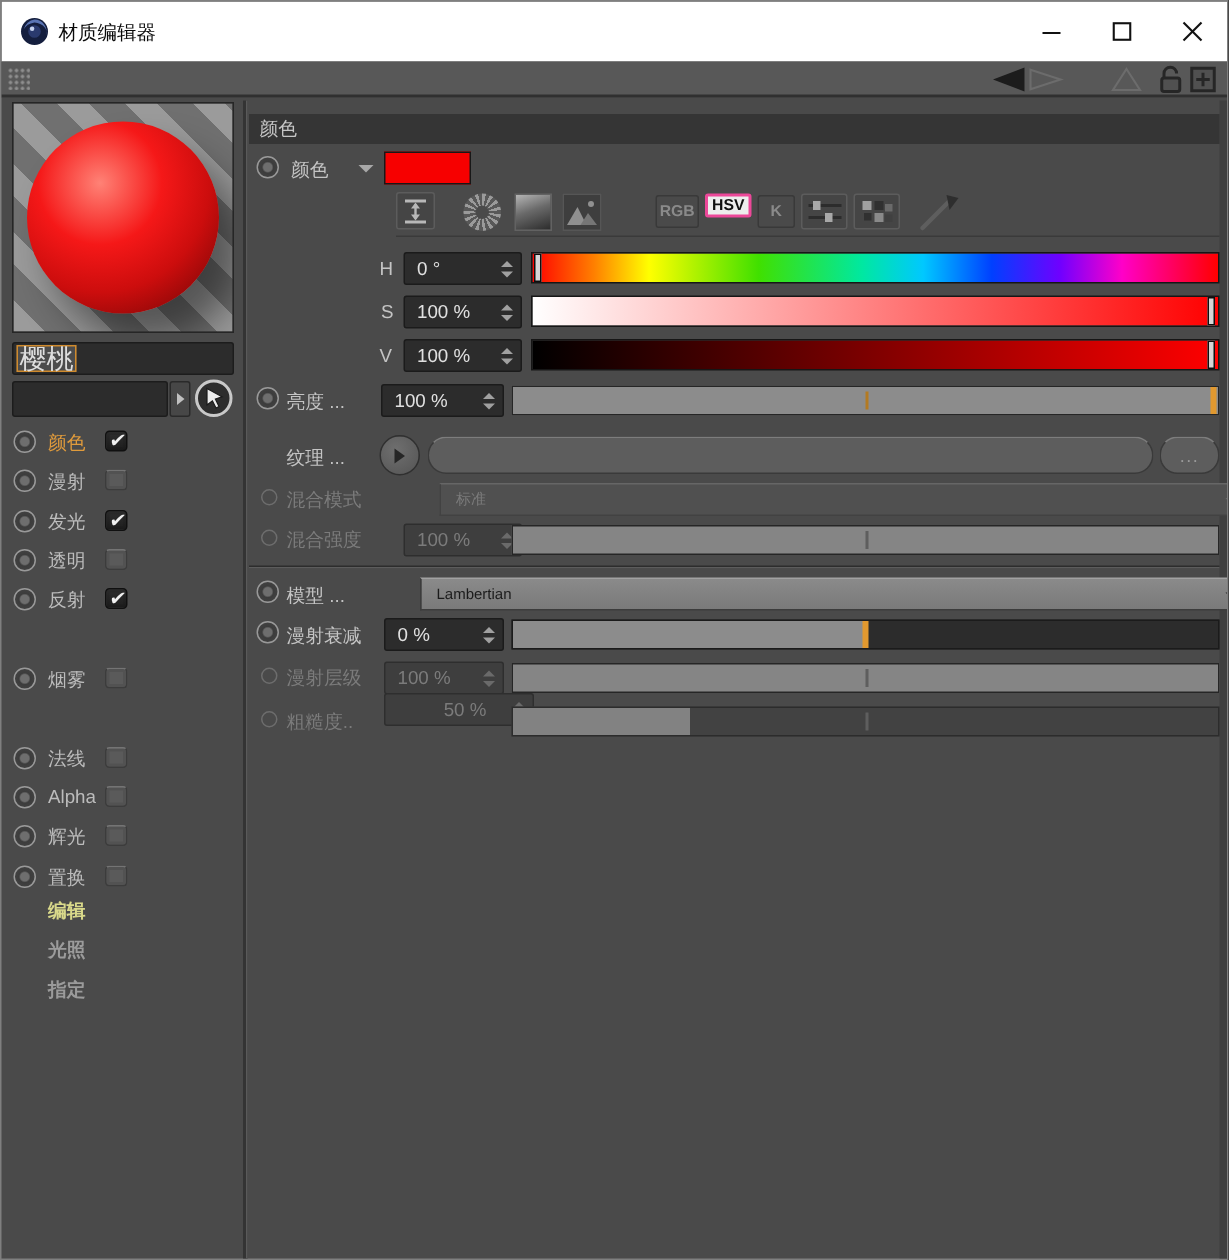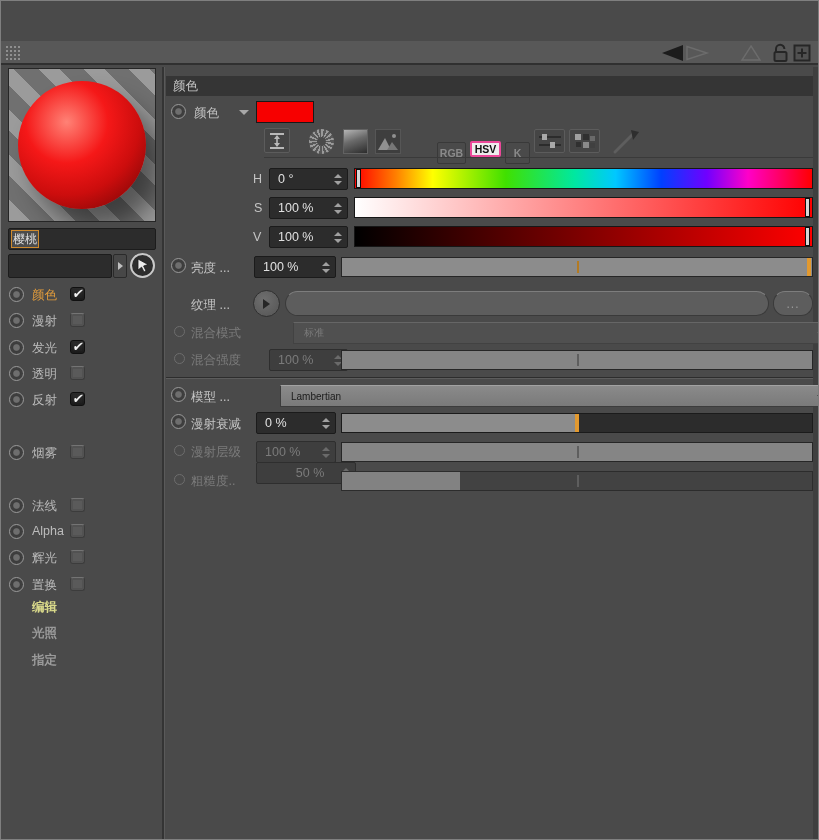--- a/index.html
+++ b/index.html
@@ -18,21 +18,21 @@
   .vdiv{position:absolute;left:161px;top:66px;width:3px;height:774px;background:#343434;border-right:1px solid #5a5a5a;}
   .edge{position:absolute;left:812px;top:66px;width:7px;height:774px;background:#3f3f3f;}
   
   .preview{position:absolute;left:7px;top:67px;width:148px;height:154px;border:1px solid #262626;
     background:repeating-linear-gradient(45deg,#9b9b9b 0 15px,#707070 15px 32px);overflow:hidden;}
   .sphere{position:absolute;left:9px;top:12px;width:128px;height:128px;border-radius:50%;
     background:radial-gradient(circle at 38% 32%,#ff8276 0%,#f51818 35%,#cc0d0d 62%,#840707 88%,#6d0606 100%);
     box-shadow:16px 20px 26px rgba(0,0,0,.45);}
   
   .namefield{position:absolute;left:7px;top:227px;width:148px;height:22px;background:#2c2c2c;border:1px solid #1c1c1c;border-radius:2px;display:flex;align-items:center;padding-left:2px;}
-  .nameSel{border:1px solid #cf8a2d;background:#4c4c4c;color:#dedede;font-size:12px;padding:0 1px;line-height:16px;}
+  .nameSel{border:1px solid #cf8a2d;background:#4c4c4c;color:#dedede;font-size:18px;padding:0 1px;line-height:16px;}
   .combofield{position:absolute;left:7px;top:253px;width:104px;height:24px;background:#2c2c2c;border:1px solid #1c1c1c;border-radius:2px;}
   .comboArrow{position:absolute;left:112px;top:253px;width:14px;height:24px;background:#474747;border:1px solid #2a2a2a;border-radius:2px;display:flex;align-items:center;justify-content:center;}
   .comboArrow i{width:0;height:0;border-top:4px solid transparent;border-bottom:4px solid transparent;border-left:5px solid #c0c0c0;}
   .pickbtn{position:absolute;left:129px;top:252px;width:25px;height:25px;border-radius:50%;background:#2d2d2d;border:2px solid #c9c9c9;display:flex;align-items:center;justify-content:center;}
   
   .chrow{position:absolute;left:0;width:160px;height:22px;}
   .radio{position:absolute;width:15px;height:15px;border-radius:50%;border:1px solid #999;
          background:radial-gradient(circle,#6e6e6e 30%,#3c3c3c 42%,#464646 100%);}
   .chrow .radio{left:8px;top:3px;}
   .chlabel{position:absolute;left:31px;top:3px;font-size:12.5px;color:#bcbcbc;}
@@ -60,35 +60,60 @@
   .lightslider{position:absolute;height:20px;background:#8c8c8c;border:1px solid #262626;}
   .tickc{position:absolute;left:50%;top:3px;bottom:3px;width:2px;background:#5e5e5e;}
   .tickc.orange{background:#b37a22;}
   .ohandle{position:absolute;top:0;bottom:0;width:4px;background:#e2992f;}
   .ddown{position:absolute;height:22px;background:#505050;border:1px solid #424242;border-top-color:#666;color:#7b7b7b;font-size:10px;display:flex;align-items:center;padding-left:10px;margin-left:24px;}
   .ddown .caret{position:absolute;right:9px;top:9px;width:0;height:0;border-left:5px solid transparent;border-right:5px solid transparent;border-top:5px solid #6e6e6e;}
   .ddown.lit{background:linear-gradient(#8a8a8a,#7a7a7a);border-color:#3c3c3c;border-top-color:#a2a2a2;color:#1b1b1b;}
   .ddown.lit .caret{border-top-color:#222;}
   .sep{position:absolute;left:165px;top:376px;width:647px;height:2px;background:#2d2d2d;border-bottom:1px solid #5c5c5c;}
   
-  .modebtn{position:absolute;height:22px;background:#4a4a4a;border:1px solid #393939;border-radius:2px;color:#8a8a8a;font-size:10.5px;font-weight:bold;display:flex;align-items:center;justify-content:center;margin-top:12px;}
+  .modebtn{position:absolute;height:22px;background:#4a4a4a;border:1px solid #393939;border-radius:2px;color:#8a8a8a;font-size:10.5px;font-weight:bold;display:flex;align-items:center;justify-content:center;}
   .modebtn.active{background:#ededed;color:#101010;border:2px solid #ec4899;height:16px;}
   .iconbox{position:absolute;width:26px;height:25px;background:#454545;border:1px solid #5c5c5c;border-radius:2px;display:flex;align-items:center;justify-content:center;}
   .caretSmall{position:absolute;width:0;height:0;border-left:5px solid transparent;border-right:5px solid transparent;border-top:5px solid #a8a8a8;}
   .texbar{position:absolute;height:25px;border-radius:13px;background:#5d5d5d;border:1px solid #3a3a3a;border-top-color:#7d7d7d;}
   .texbtn{position:absolute;left:252px;top:289px;width:27px;height:27px;border-radius:50%;background:radial-gradient(circle at 40% 35%,#6f6f6f,#545454);border:1px solid #303030;display:flex;align-items:center;justify-content:center;}
   .texbtn i{width:0;height:0;border-top:5px solid transparent;border-bottom:5px solid transparent;border-left:7px solid #262626;}
   .browse{position:absolute;left:772px;top:290px;width:40px;height:25px;border-radius:12px;background:#5d5d5d;border:1px solid #3a3a3a;border-top-color:#7d7d7d;color:#9a9a9a;font-size:12px;display:flex;align-items:center;justify-content:center;letter-spacing:1px;}
   .hline{position:absolute;left:263px;top:156px;width:549px;height:1px;background:#3a3a3a;}
 </style>
 </head>
 <body>
 
 <div id="win">
 
+  <div class="titlebar">
+    <svg class="applogo" viewBox="0 0 20 20">
+      <circle cx="10" cy="10" r="9" fill="#141e3e"></circle>
+      <path d="M10 2 a8 8 0 0 1 7.6 10.4 a9.5 6.5 0 0 0 -7.6 -8.4 a9.5 6.5 0 0 0 -7 4.5 A8 8 0 0 1 10 2z" fill="#5a74b4"></path>
+      <circle cx="10" cy="10" r="4.2" fill="#2a3a6e"></circle>
+      <circle cx="8.4" cy="8.2" r="1.5" fill="#c5d2ee"></circle>
+    </svg>
+    <span class="apptitle">材质编辑器</span>
+    <div class="wctl" style="right:94px;">
+      <svg width="14" height="14">
+          <line x1="1" y1="8" x2="13" y2="8" stroke="#111" stroke-width="1.4"></line>
+        </svg>
+    </div>
+    <div class="wctl" style="right:47px;">
+      <svg width="14" height="14">
+          <rect x="1.5" y="1.5" width="11" height="11" fill="none" stroke="#111" stroke-width="1.4"></rect>
+        </svg>
+    </div>
+    <div class="wctl" style="right:0;">
+      <svg width="14" height="14">
+          <line x1="1" y1="1" x2="13" y2="13" stroke="#111" stroke-width="1.4"></line>
+          <line x1="13" y1="1" x2="1" y2="13" stroke="#111" stroke-width="1.4"></line>
+        </svg>
+    </div>
+  </div>
 
   <div class="toolbar">
     <div class="grip"></div>
     <svg style="position:absolute;right:107px;top:2px;" width="52" height="20">
       <polygon points="24,2 3,10 24,18" fill="#1c1c1c"></polygon>
       <polygon points="28,3.5 48,10 28,16.5" fill="none" stroke="#6c6c6c" stroke-width="1.4"></polygon>
     </svg>
     <svg style="position:absolute;right:56px;top:3px;" width="22" height="18">
       <polygon points="11,2 20,16 2,16" fill="none" stroke="#6c6c6c" stroke-width="1.4"></polygon>
     </svg>

